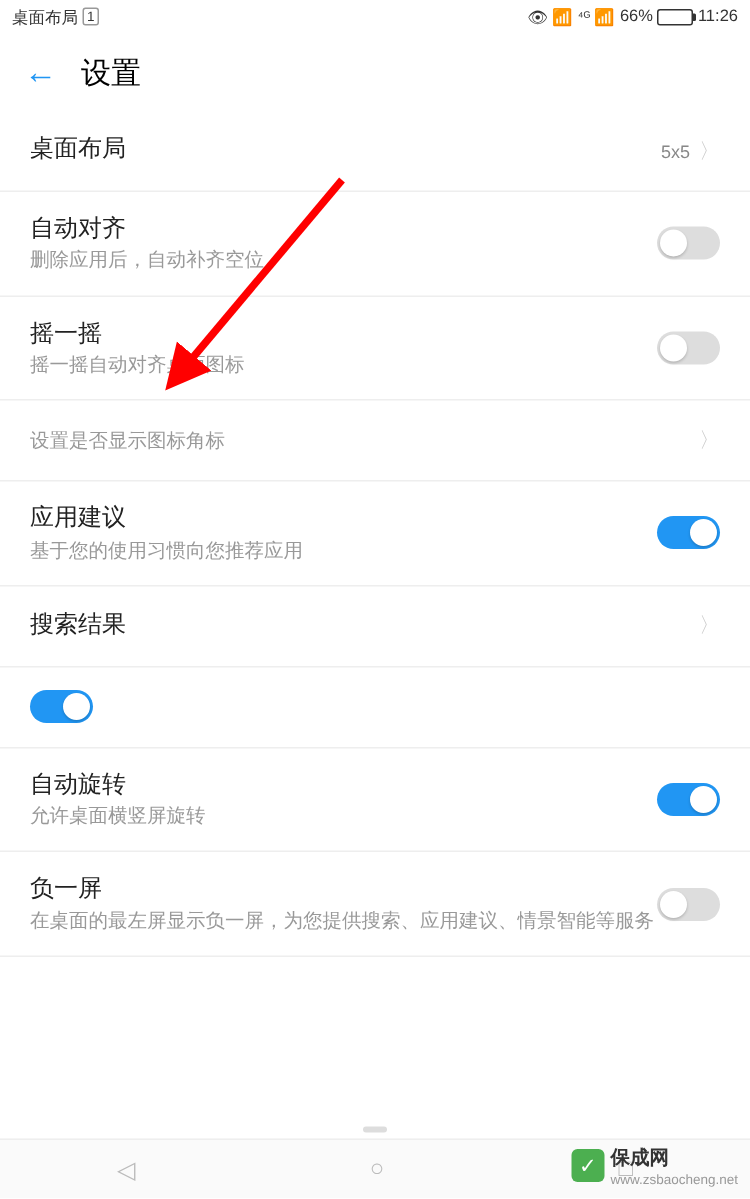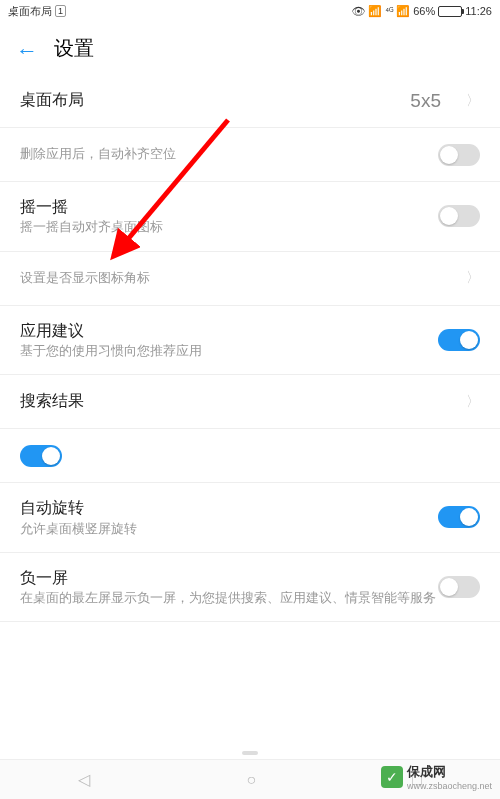--- a/index.html
+++ b/index.html
@@ -12,21 +12,21 @@
     .battery::after { content: ''; position: absolute; right: -3px; top: 2px; width: 2px; height: 5px; background: #333; border-radius: 0 1px 1px 0; }
     .battery-fill { height: 100%; width: 66%; background: #4caf50; border-radius: 1px; }
     .header { height: 52px; display: flex; align-items: center; padding: 0 16px; gap: 16px; }
     .back-arrow { color: #2196f3; font-size: 22px; font-weight: 300; }
     .header-title { font-size: 20px; color: #000000; }
     .list { }
     .item { padding: 14px 20px; border-bottom: 1px solid #eee; display: flex; align-items: center; min-height: 54px; position: relative; }
     .item-main { flex: 1; }
     .item-title { font-size: 16px; color: #222; line-height: 1.4; }
     .item-sub { font-size: 13px; color: #999; margin-top: 0; line-height: 1.4; }
-    .item-value { font-size: 19px; color: #888; margin-right: 25px; }
+    .item-value { font-size: 12px; color: #888; margin-right: 6px; }
     .chevron { color: #ccc; font-size: 14px; }
     .toggle { width: 42px; height: 22px; border-radius: 11px; position: relative; flex-shrink: 0; }
     .toggle.on { background: #2196f3; }
     .toggle.off { background: #ddd; }
     .toggle-knob { width: 18px; height: 18px; background: #fff; border-radius: 50%; position: absolute; top: 2px; box-shadow: 0 1px 2px rgba(0,0,0,0.2); }
     .toggle.on .toggle-knob { right: 2px; }
     .toggle.off .toggle-knob { left: 2px; }
     .nav-bar { position: absolute; bottom: 0; left: 0; right: 0; height: 40px; display: flex; justify-content: space-around; align-items: center; background: #fafafa; border-top: 1px solid #eee; }
     .nav-btn { color: #bbb; font-size: 16px; }
     .arrow-annotation { position: absolute; pointer-events: none; z-index: 100; }
@@ -65,20 +65,21 @@
   <div class="item">
     <div class="item-main">
       <div class="item-title">桌面布局</div>
     </div>
     <span class="item-value">5x5</span>
     <span class="chevron">〉</span>
   </div>
 
   <div class="item">
     <div class="item-main">
+      <div class="item-title">自动对齐</div>
       <div class="item-sub">删除应用后，自动补齐空位</div>
     </div>
     <div class="toggle off">
         <div class="toggle-knob"></div>
       </div>
   </div>
 
   <div class="item">
     <div class="item-main">
       <div class="item-title">摇一摇</div>

